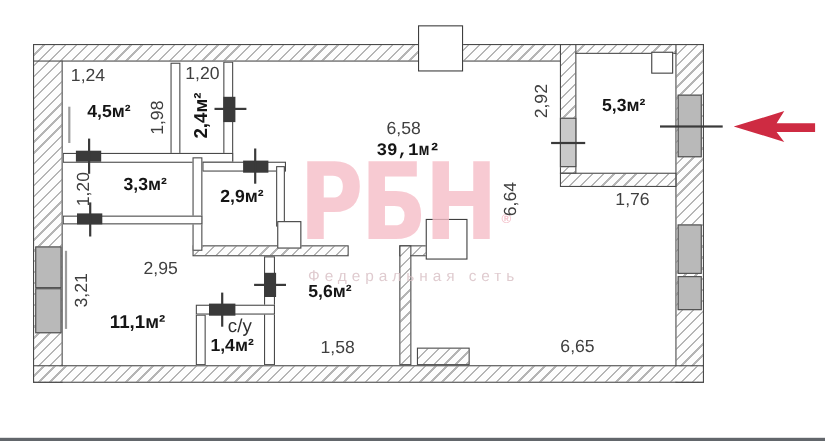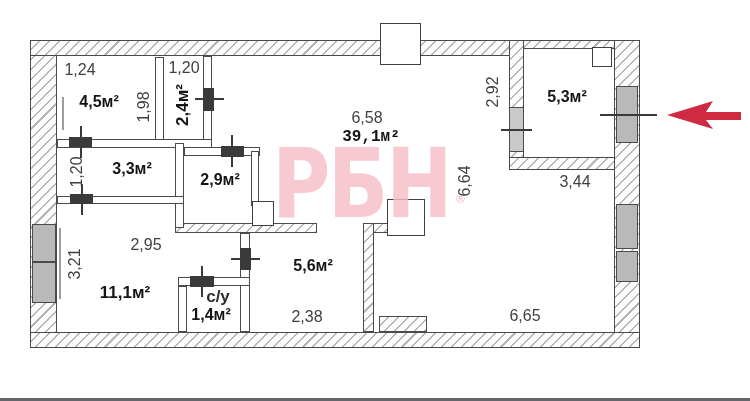--- a/index.html
+++ b/index.html
@@ -13,21 +13,21 @@
   .marker  { position:absolute; background:#3a3a3a; }
   .marker.gray { box-sizing:border-box; background:#c9c9c9; border:1.3px solid #4a4a4a; }
   .tick  { position:absolute; background:#3a3a3a; }
   .thinline { position:absolute; background:#9c9c9c; }
   .hlab, .vlab { position:absolute; white-space:nowrap; color:#3c3c3c; }
   .hlab { transform:translate(-50%,-50%); }
   .vlab { transform:translate(-50%,-50%) rotate(-90deg); }
   .dim  { font-size:16px; font-weight:400; color:#3f3f3f; }
   .room { font-size:16px; font-weight:700; color:#151515; }
   .f17 { font-size:17px; } .f16 { font-size:16px; }
-  .bath { font-size:17px; font-weight:700; color:#2e2e2e;text-align:right; }
+  .bath { font-size:17px; font-weight:400; color:#2e2e2e;text-align:right; }
   .wm { position:absolute; opacity:.8; }
   .wm-logo { left:272px; top:146px; font-family:"DejaVu Sans", sans-serif; font-weight:700;
              font-size:97px; line-height:0.78; color:#f6bec8; letter-spacing:-3px;
              transform:scaleX(0.82); transform-origin:left top; }
   .wm-reg  { left:456px; top:192px; font-size:12px; font-weight:700; color:#f2b3bf; }
   .wm-sub  { left:280px; top:242px; font-size:14px; letter-spacing:4.5px; color:#d8bfc4; }
   .arrow-svg { position:absolute; left:660px; top:96px; }
   .edge { position:absolute; left:0; top:398px; width:750px; height:3px; background:#62666b; }
 </style>
 </head>
@@ -83,42 +83,43 @@
   <div class="tick" style="left:231px;top:135px;width:2px;height:32px;"></div>
   <div class="marker" style="left:240px;top:248px;width:11px;height:22px;"></div>
   <div class="tick" style="left:231px;top:258px;width:29px;height:2px;"></div>
   <div class="marker" style="left:190px;top:276px;width:24px;height:11px;"></div>
   <div class="tick" style="left:201px;top:266px;width:2px;height:31px;"></div>
   <div class="marker gray" style="left:509px;top:107px;width:15px;height:45px;"></div>
   <div class="tick" style="left:501px;top:129px;width:31px;height:2px;"></div>
 
   <div class="wm wm-logo">РБН</div>
   <div class="wm wm-reg">®</div>
+  <div class="wm wm-sub">Федеральная сеть</div>
 
   <div class="hlab dim" style="left:80px;top:70px;">1,24</div>
   <div class="hlab dim" style="left:184px;top:68px;">1,20</div>
   <div class="vlab dim" style="left:144px;top:107px;">1,98</div>
   <div class="hlab dim" style="left:367px;top:84px;margin-top:34px;">6,58</div>
   <div class="vlab dim" style="left:493px;top:92px;">2,92</div>
-  <div class="hlab dim" style="left:575px;top:182px;">3,44</div>
+  <div class="hlab dim" style="left:575px;top:182px;">1,76</div>
   <div class="vlab dim" style="left:77px;top:172px;">1,20</div>
   <div class="hlab dim" style="left:146px;top:245px;">2,95</div>
   <div class="vlab dim" style="left:75px;top:264px;">3,21</div>
   <div class="vlab dim" style="left:465px;top:181px;">6,64</div>
-  <div class="hlab dim" style="left:307px;top:317px;">2,38</div>
+  <div class="hlab dim" style="left:307px;top:317px;">1,58</div>
   <div class="hlab dim" style="left:525px;top:316px;">6,65</div>
 
   <div class="hlab room" style="left:99px;top:102px;">4,5м²</div>
   <div class="vlab room f17" style="left:183px;top:105px;">2,4м²</div>
   <div class="hlab room" style="left:132px;top:169px;">3,3м²</div>
   <div class="hlab room" style="left:220px;top:180px;">2,9м²</div>
   <div class="hlab room" style="left:371px;top:137px;font-family:Liberation Mono, monospace;">39,1м²</div>
   <div class="hlab room" style="left:567px;top:97px;">5,3м²</div>
   <div class="hlab room f17" style="left:125px;top:293px;">11,1м²</div>
-  <div class="hlab room" style="left:313px;top:266px;">5,6м²</div>
+  <div class="hlab room" style="left:300px;top:266px;">5,6м²</div>
   <div class="hlab bath" style="left:218px;top:297px;">с/у</div>
   <div class="hlab room f16" style="left:211px;top:315px;">1,4м²</div>
 
   <svg class="arrow-svg" width="84" height="38" viewBox="0 0 84 38">
     <polygon points="7,19 53,5 46,16 81,16 81,24 46,24 53,33" fill="#ce2b42"></polygon>
   </svg>
 
   <div class="edge"></div>
 </div>
 

